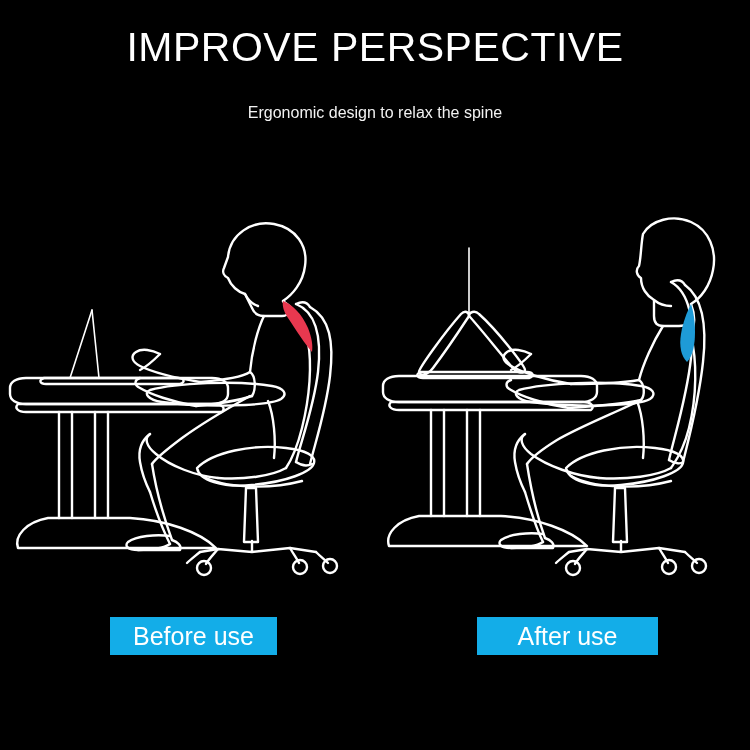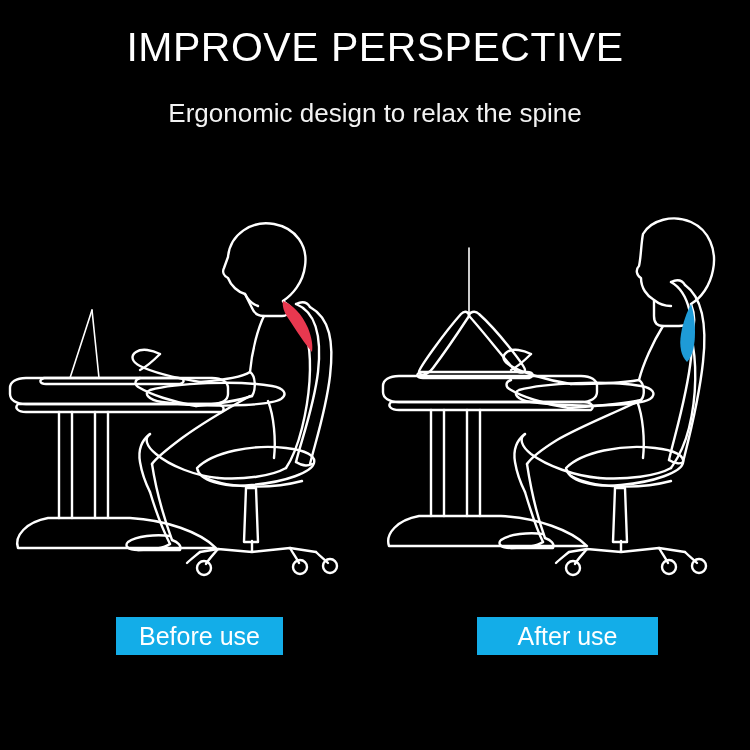--- a/index.html
+++ b/index.html
@@ -29,21 +29,21 @@
     font-weight: 400;
     white-space: nowrap;
   }
   #subtitle {
     position: absolute;
     left: 0;
     top: 97px;
     width: 750px;
     text-align: center;
     color: #f2f2f2;
-    font-size: 26px;
+    font-size: 16px;
     line-height: 32px;
     font-weight: 400;
     white-space: nowrap;
   }
   .panel {
     position: absolute;
     top: 200px;
     width: 375px;
     height: 400px;
   }
@@ -59,21 +59,21 @@
     align-items: center;
     justify-content: center;
   }
   .label-box span {
     color: #ffffff;
     font-size: 25px;
     line-height: 28px;
     font-weight: 400;
     white-space: nowrap;
   }
-  #label-before { left: 116px; top: 617px; width: 167px; }
+  #label-before { left: 110px; top: 617px; width: 167px; }
   #label-after  { left: 477px; top: 617px; width: 181px; }
 </style>
 </head>
 <body>
 
 <div id="page">
 
   <div id="headline">IMPROVE PERSPECTIVE</div>
   <div id="subtitle">Ergonomic design to relax the spine</div>
 

